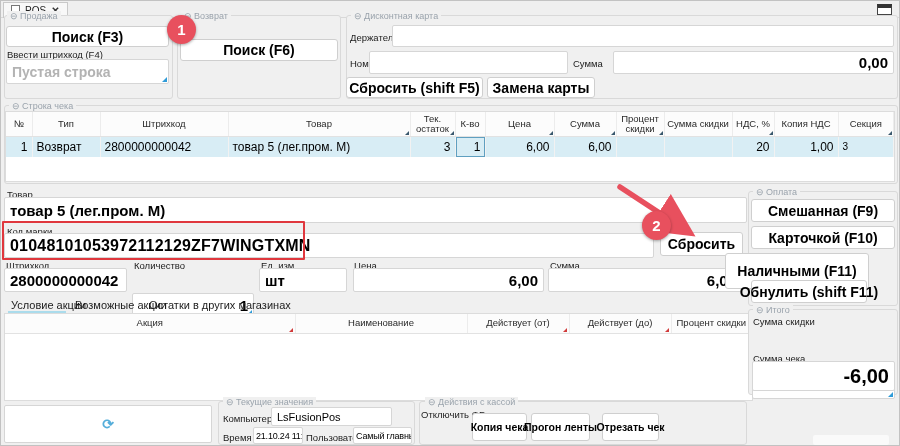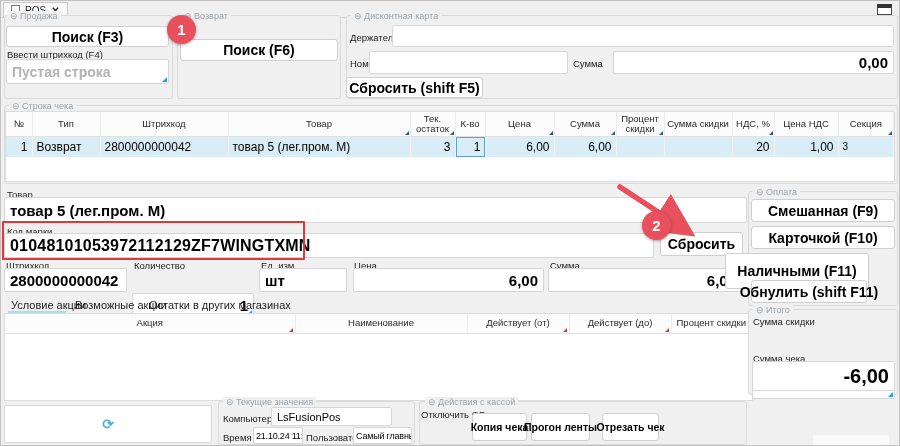--- a/index.html
+++ b/index.html
@@ -102,20 +102,21 @@
   <div class="abs ibox" style="left:391px;top:24px;width:502px;height:22px">
     <input type="text" style="">
   </div>
   <div class="abs lbl" style="left:349px;top:57px">Номер</div>
   <div class="abs ibox" style="left:368px;top:50px;width:199px;height:23px">
     <input type="text" style="">
   </div>
   <div class="abs lbl" style="left:572px;top:57px">Сумма</div>
   <div class="abs fld right big" style="left:612px;top:50px;width:281px;height:23px">0,00</div>
   <div class="abs btn" style="left:345px;top:76px;width:137px;height:21px">Сбросить (shift F5)</div>
+  <div class="abs btn" style="left:486px;top:76px;width:108px;height:21px">Замена карты</div>
 
   <div class="abs grp" style="left:3px;top:104px;width:894px;height:79px"></div>
   <div class="grp-label" style="left:8px;top:100px">
     <span class="gl">⊖</span>
     <span>Строка чека</span>
   </div>
   <div class="abs tblwrap" style="left:4px;top:110px;width:890px;height:71px">
     <table>
       <colgroup>
         <col style="width:26px">
@@ -138,21 +139,21 @@
           <th>Тип</th>
           <th>Штрихкод</th>
           <th class="tri">Товар</th>
           <th class="tri">Тек. остаток</th>
           <th>К-во</th>
           <th class="tri">Цена</th>
           <th class="tri">Сумма</th>
           <th class="tri">Процент скидки</th>
           <th>Сумма скидки</th>
           <th class="tri">НДС, %</th>
-          <th>Цена НДС</th>
+          <th>Копия НДС</th>
           <th class="tri">Секция</th>
         </tr>
       </thead>
       <tbody>
         <tr class="sel" style="height:21px">
           <td class="r">1</td>
           <td class="l">Возврат</td>
           <td class="l">2800000000042</td>
           <td class="l">товар 5 (лег.пром. М)</td>
           <td class="r">3</td>

